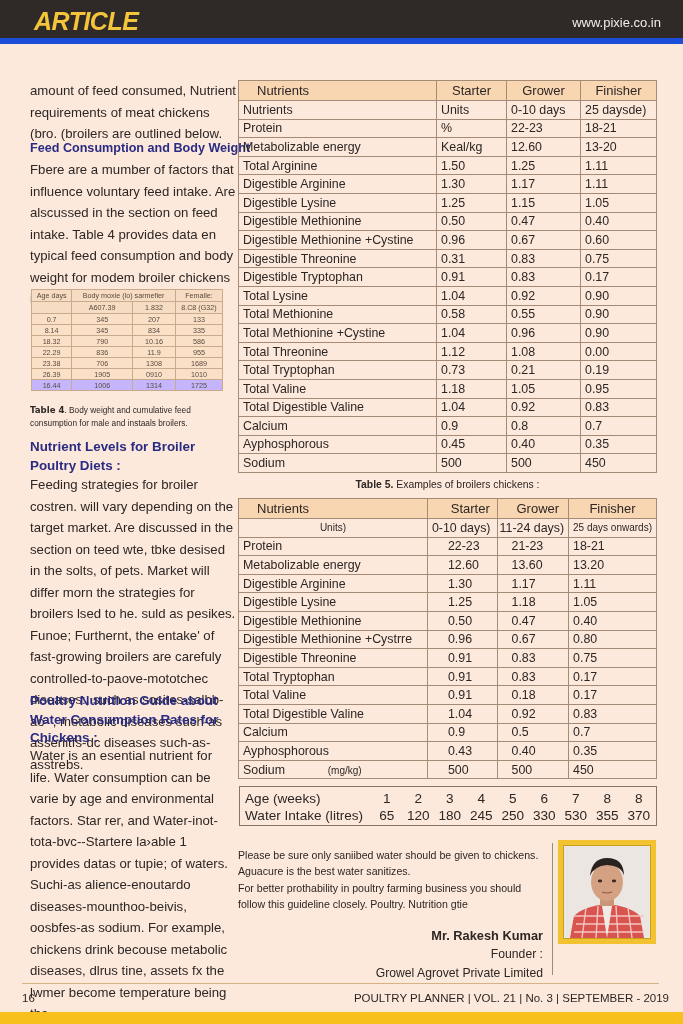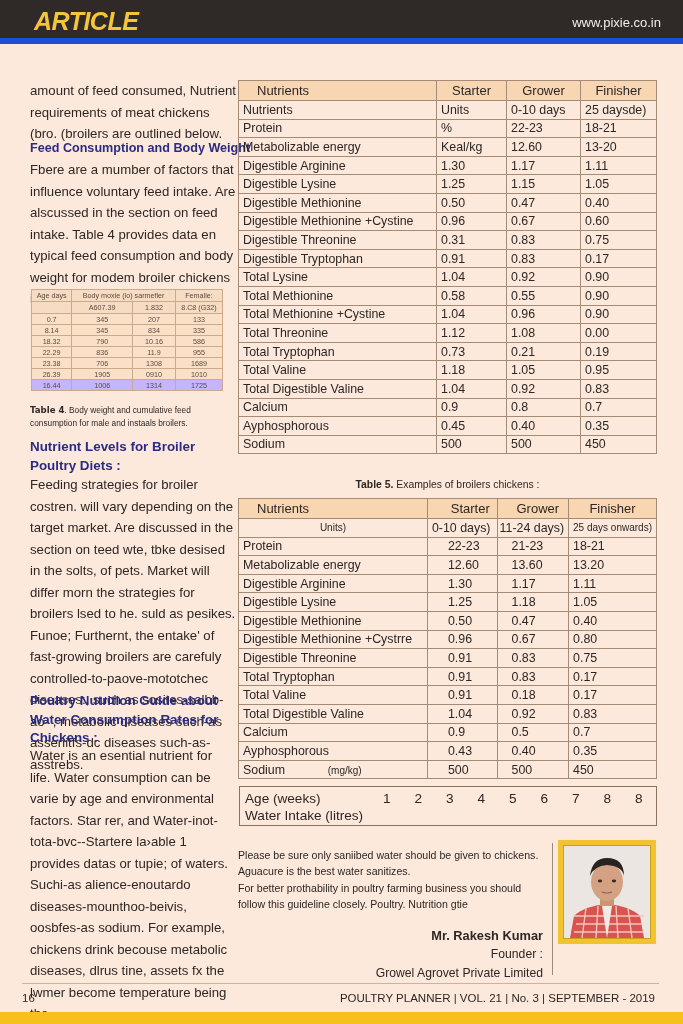--- a/index.html
+++ b/index.html
@@ -120,21 +120,21 @@
     position: absolute; left: 558px; top: 840px; width: 98px; height: 104px;
     background: #f2c230; padding: 5px;
   }
   .photo .inner {
     width: 100%; height: 100%; background: #ece6e2; position: relative; overflow: hidden;
     border: 1px solid #c8a020;
   }
 
   .footer-rule { position: absolute; left: 22px; top: 983px; width: 637px; height: 1px; background: #d4b487; }
   .pagenum { position: absolute; left: 22px; top: 992px; font-family: "Liberation Sans", sans-serif; font-size: 11.5px; color: #2c2624; }
-  .journal { position: absolute; right: 28px; top: 992px; font-family: "Liberation Sans", sans-serif; font-size: 11.5px; color: #2c2624; }
+  .journal { position: absolute; right: 14px; top: 992px; font-family: "Liberation Sans", sans-serif; font-size: 11.5px; color: #2c2624; }
   .bottombar { position: absolute; left: 0; top: 1012px; width: 683px; height: 12px; background: #f8c01c; }
 </style>
 </head>
 <body>
 
 <div class="topbar">
   <div class="title">ARTICLE</div>
   <div class="url">www.pixie.co.in</div>
 </div>
 
@@ -229,20 +229,26 @@
         <td>Protein</td>
         <td>%</td>
         <td>22-23</td>
         <td>18-21</td>
       </tr>
       <tr>
         <td>Metabolizable energy</td>
         <td>Keal/kg</td>
         <td>12.60</td>
         <td>13-20</td>
+      </tr>
+      <tr>
+        <td>Total Arginine</td>
+        <td>1.50</td>
+        <td>1.25</td>
+        <td>1.11</td>
       </tr>
       <tr>
         <td>Digestible Arginine</td>
         <td>1.30</td>
         <td>1.17</td>
         <td>1.11</td>
       </tr>
       <tr>
         <td>Digestible Lysine</td>
         <td>1.25</td>
@@ -445,20 +451,31 @@
         <span class="cell">4</span>
         <span class="cell">5</span>
         <span class="cell">6</span>
         <span class="cell">7</span>
         <span class="cell">8</span>
         <span class="cell">8</span>
       </span>
   </div>
   <div class="row">
     <span class="lbl">Water Intake (litres)</span>
+    <span id="intakes" style="display:flex;">
+        <span class="cell">65</span>
+        <span class="cell">120</span>
+        <span class="cell">180</span>
+        <span class="cell">245</span>
+        <span class="cell">250</span>
+        <span class="cell">330</span>
+        <span class="cell">530</span>
+        <span class="cell">355</span>
+        <span class="cell">370</span>
+      </span>
   </div>
 </div>
 
 <div class="note">
   <div>Please be sure only saniibed water should be given to chickens. Aguacure is the best water sanitizes.</div>
   <div>For better prothability in poultry farming business you should follow this guideline closely. Poultry. Nutrition gtie</div>
 </div>
 <div class="sig">
   <div class="name">Mr. Rakesh Kumar</div>
   <div>Founder :</div>

